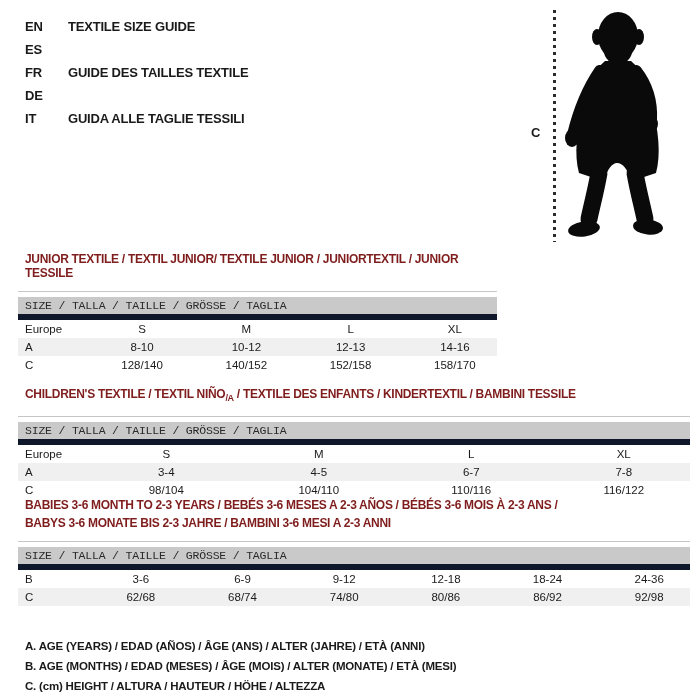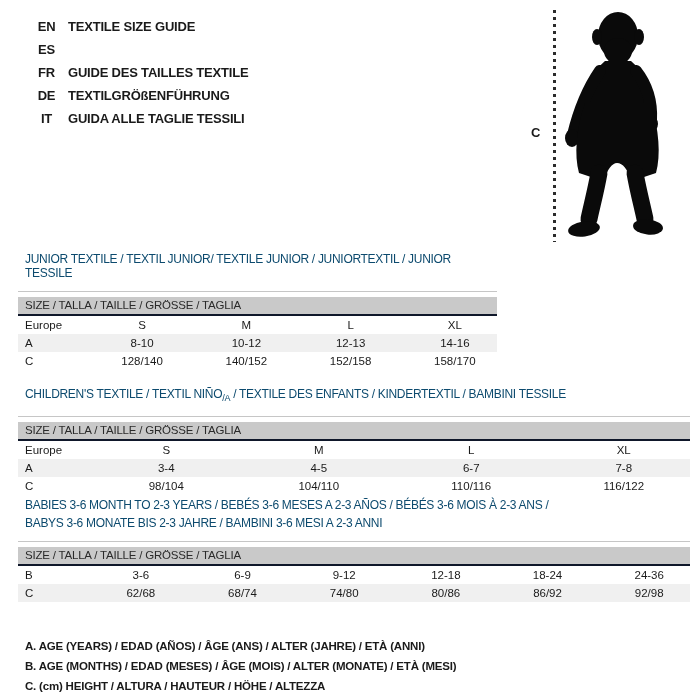--- a/index.html
+++ b/index.html
@@ -5,48 +5,48 @@
   html,body { margin:0; padding:0; }
   body {
     width:700px; height:700px; position:relative; background:#ffffff;
     font-family:"Liberation Sans", sans-serif; color:#1a1a1a;
     overflow:hidden;
   }
 
   
   .lang-block { position:absolute; left:25px; top:15px; }
   .lang-row { display:flex; line-height:23px; font-size:13px; font-weight:bold; letter-spacing:-0.2px; }
-  .lang-code { width:43px;text-align:center; }
+  .lang-code { width:43px; }
 
   
   .height-line {
     position:absolute; left:553px; top:10px; width:3px; height:232px;
     background:repeating-linear-gradient(to bottom, #2b2b2b 0px, #2b2b2b 3px, transparent 3px, transparent 7px);
   }
   .height-label { position:absolute; left:531px; top:125px; font-size:13px; font-weight:bold; }
   .toddler { position:absolute; left:555px; top:5px; }
 
   
   .tbl { position:absolute; left:18px; }
   .t1 { top:248px; width:479px; }
   .t2 { top:370px; width:672px; }
   .t3 { top:492px; width:672px; }
   .tbl-title {
-    font-weight:normal; font-size:12px; line-height:14px;
-    margin:4px 0 0 7px; letter-spacing:-0.3px; color:#0c4a6e;
+    font-weight:bold; font-size:12px; line-height:14px;
+    margin:4px 0 0 7px; letter-spacing:-0.3px; color:#7f1d1d;
   }
   .t2 .tbl-title { margin-top:17px; }
   .t3 .tbl-title { line-height:18px; margin-top:4px; }
   .title-sub { font-size:9px; vertical-align:sub; }
   .topline { border-top:1px solid #c6c6c6; margin-top:11px; }
   .t3 .topline { margin-top:9px; }
   .band {
     margin-top:5px; height:17px; line-height:17px; background:#c9c9c9;
-    border-bottom:2px solid #0f172a; padding-left:7px;
-    font-size:11.5px; color:#2a2a2a; letter-spacing:-0.2px;
+    border-bottom:6px solid #0f172a; padding-left:7px;
+    font-size:11.5px; color:#2a2a2a; letter-spacing:-0.2px;font-family:Liberation Mono, monospace;
   }
   .row { display:flex; height:18px; line-height:18px; font-size:11.5px;gap:20px; }
   .row.shaded { background:#f0f0f0; }
   .lbl { width:62px; padding-left:7px; box-sizing:border-box; }
   .val { flex:1; text-align:center; }
 
   
   .footnotes { position:absolute; left:18px; top:636px; }
   .fn { font-weight:bold; font-size:11.5px; line-height:20px; padding-left:7px; letter-spacing:-0.2px; }
 </style>
@@ -60,21 +60,20 @@
   </div>
   <div class="lang-row">
     <span class="lang-code">ES</span>
   </div>
   <div class="lang-row">
     <span class="lang-code">FR</span>
     <span class="lang-text">GUIDE DES TAILLES TEXTILE</span>
   </div>
   <div class="lang-row">
     <span class="lang-code">DE</span>
-    <span class="lang-text">TEXTILGRÖßENFÜHRUNG</span>
   </div>
   <div class="lang-row">
     <span class="lang-code">IT</span>
     <span class="lang-text">GUIDA ALLE TAGLIE TESSILI</span>
   </div>
 </div>
 
 <div class="height-line"></div>
 <div class="height-label">C</div>
 <svg class="toddler" width="113" height="238" viewBox="0 0 113 238" aria-hidden="true">

